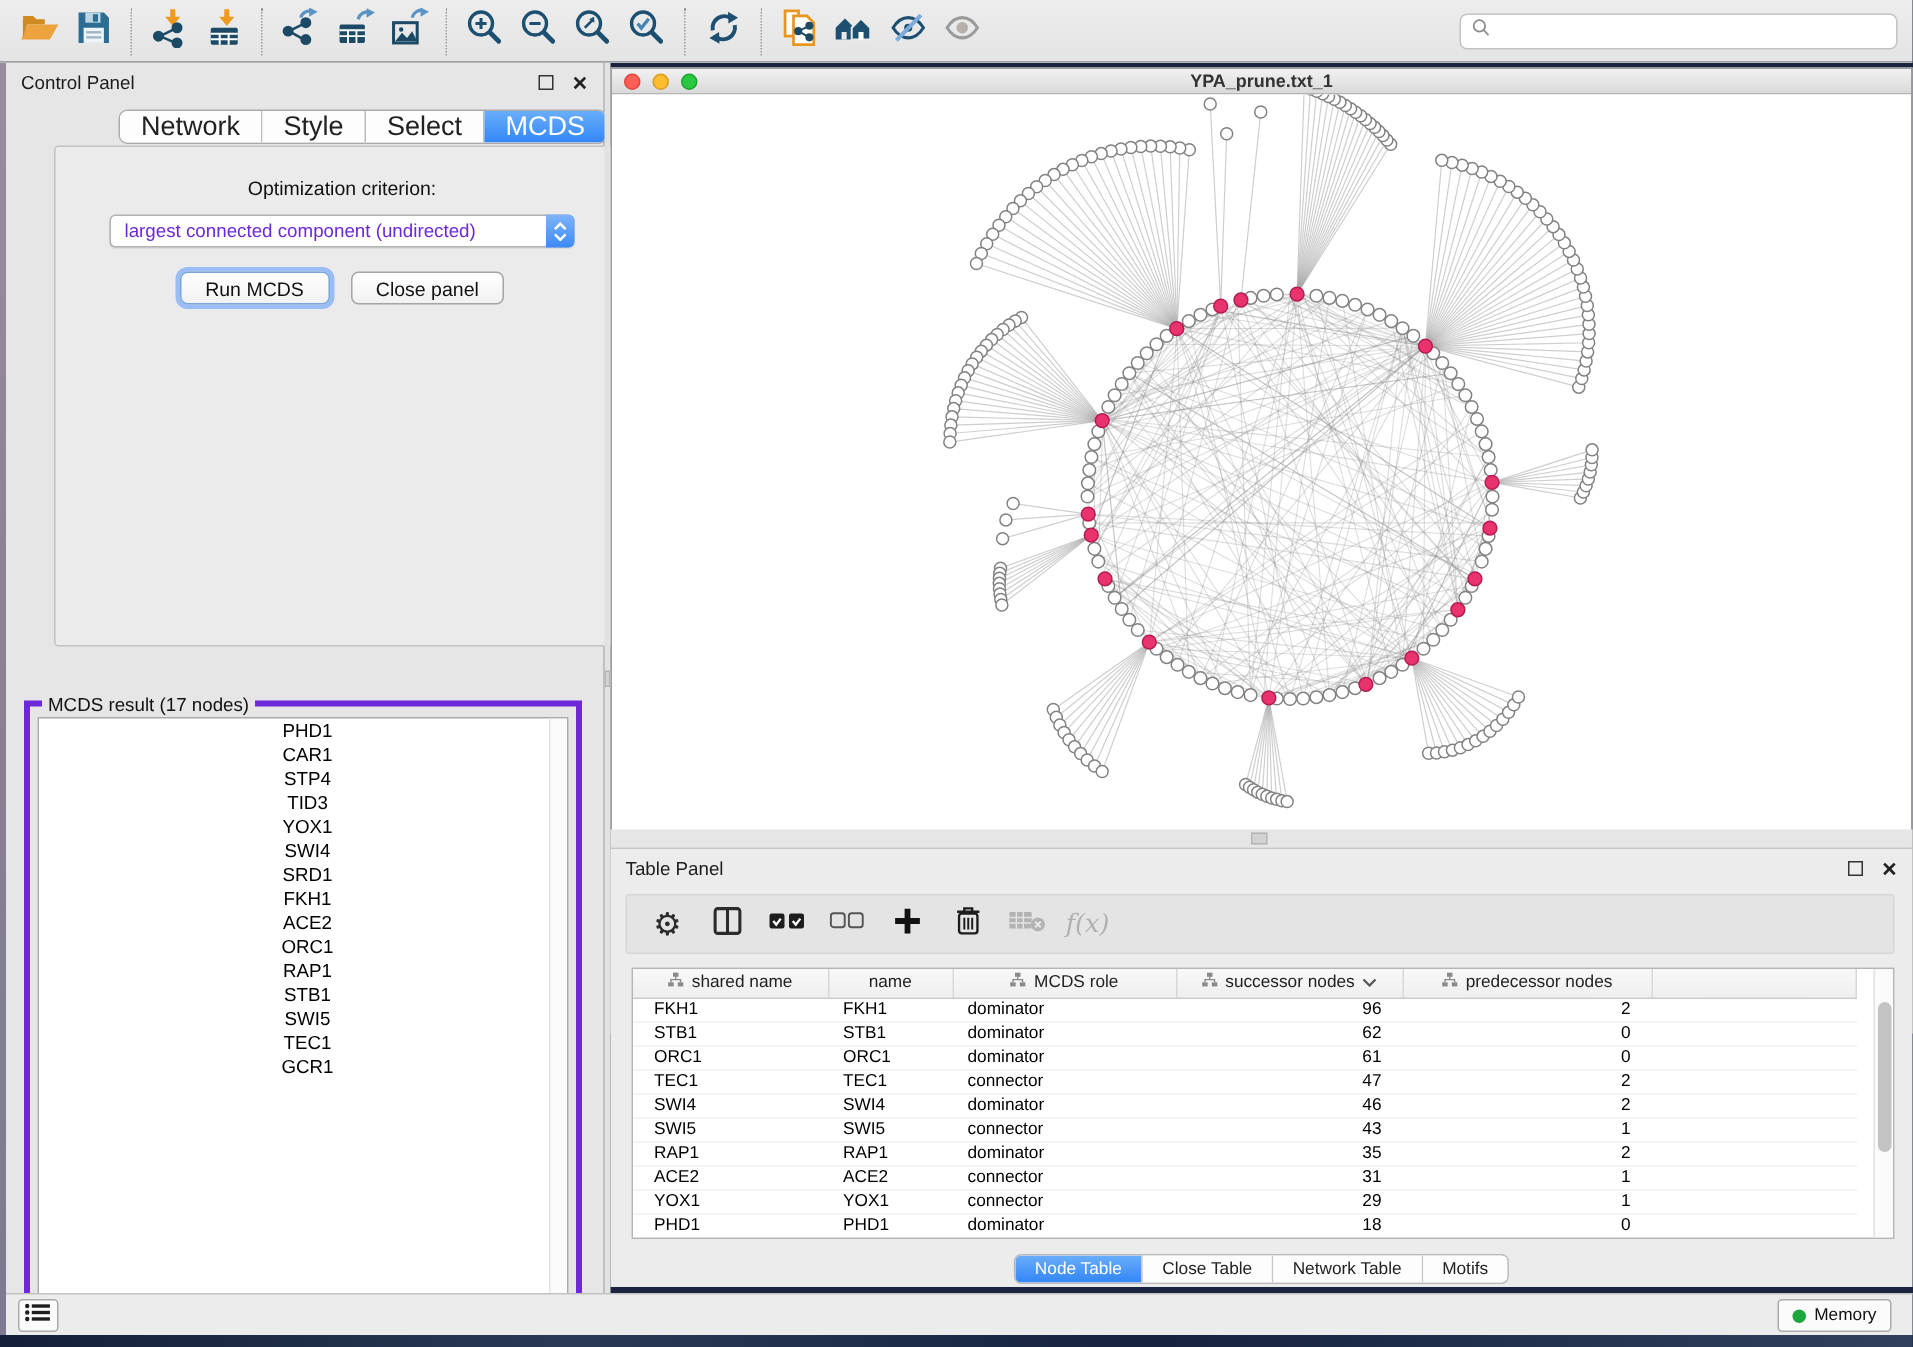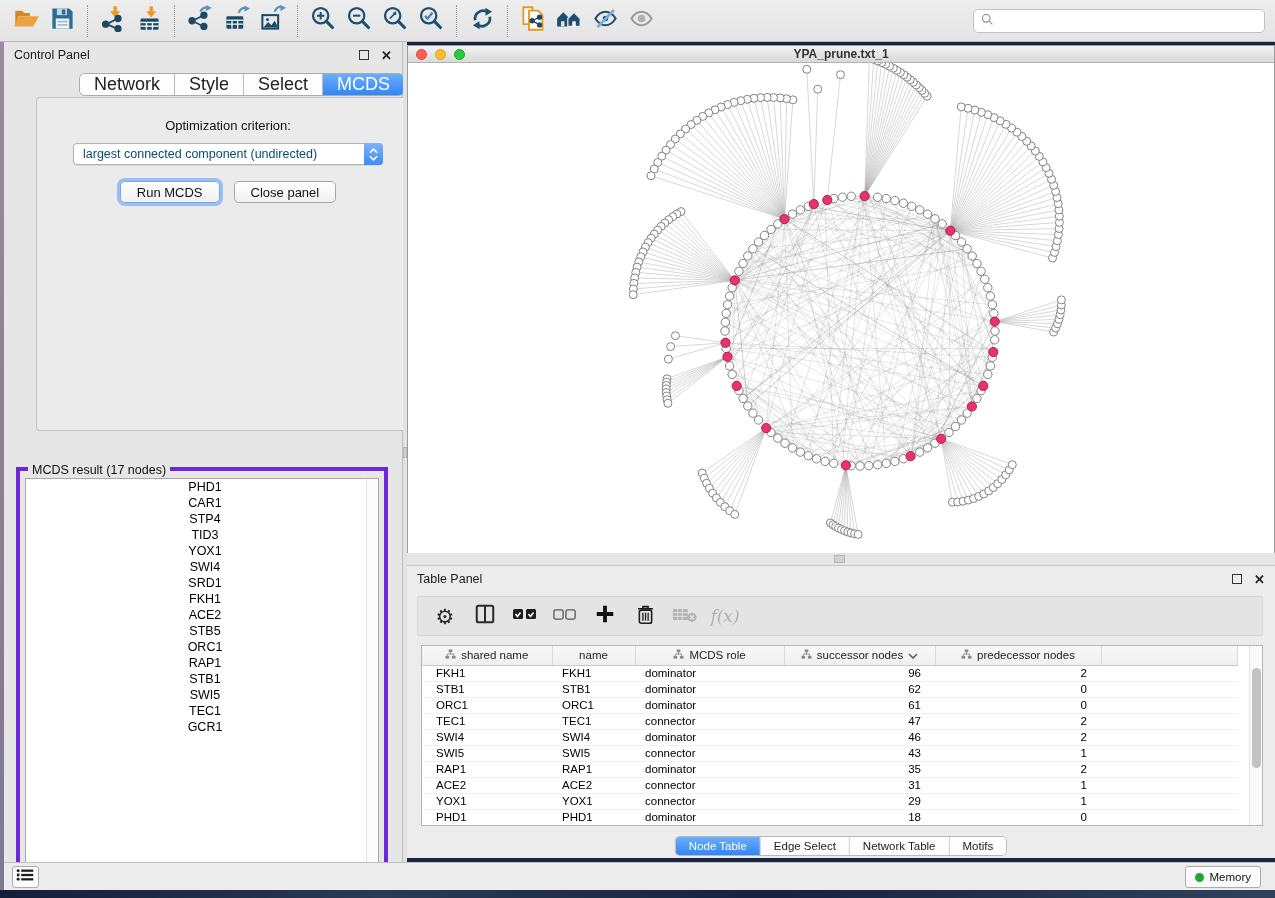--- a/index.html
+++ b/index.html
@@ -40,21 +40,21 @@
   .seg-tab { padding:0 14px; display:flex; align-items:center; font-size:18px; color:#222;
     border-right:1px solid #bcbcbc; cursor:pointer; background:#fdfdfd; }
   .seg-tab:last-child { border-right:none; }
   .seg-tab.selected { background:linear-gradient(#6aaefb,#3286f7); color:#fff; border-right:none; }
 
   .mcds-box { position:absolute; left:8px; top:55px; width:384px; height:334px;
     background:#ebebeb; border:1px solid #c2c2c2; border-radius:3px;margin-left:24px; }
   .opt-label { text-align:center; margin-top:20px; font-size:13px; color:#111; }
   .dropdown { position:relative; margin:10px auto 0; width:310px; height:22px; background:#fff;
     border:1px solid #b2b2b2; border-radius:4px; display:flex; align-items:center;
-    font-size:12.5px; color:#0c4a6e; padding-left:9px; cursor:pointer;
+    font-size:12.5px; color:#6d28d9; padding-left:9px; cursor:pointer;
     box-shadow:0 1px 1px rgba(0,0,0,.08); }
   .dd-stepper { position:absolute; right:-1px; top:-1px; width:19px; height:22px;
     background:linear-gradient(#7eb3fb,#3d8bf8); border-radius:0 4px 4px 0;
     display:flex; flex-direction:column; align-items:center; justify-content:center; gap:1px; }
   .dd-stepper svg { width:9px; height:6px; }
   .btn-row { display:flex; justify-content:center; gap:14px; margin-top:16px; }
   .push-btn { height:22px; padding:0 16px; background:linear-gradient(#ffffff,#f1f1f1);
     border:1px solid #a6a6a6; border-radius:5px; font-size:13px; color:#111;
     font-family:"Liberation Sans",sans-serif; cursor:pointer; }
   .push-btn.focus-ring { box-shadow:0 0 0 3px rgba(110,165,250,.65); border-color:#7ba7e0; }
@@ -345,21 +345,20 @@
         <div class="result-scroll"></div>
       <div class="result-item">PHD1</div>
           <div class="result-item">CAR1</div>
           <div class="result-item">STP4</div>
           <div class="result-item">TID3</div>
           <div class="result-item">YOX1</div>
           <div class="result-item">SWI4</div>
           <div class="result-item">SRD1</div>
           <div class="result-item">FKH1</div>
           <div class="result-item">ACE2</div>
-          <div class="result-item">STB5</div>
           <div class="result-item">ORC1</div>
           <div class="result-item">RAP1</div>
           <div class="result-item">STB1</div>
           <div class="result-item">SWI5</div>
           <div class="result-item">TEC1</div>
           <div class="result-item">GCR1</div>
         </div>
     </div>
   </div>
   <div class="v-divider-zone">
@@ -1243,21 +1242,21 @@
               <td></td>
             </tr>
           </tbody>
         </table>
       <div class="tbl-scroll">
           <div class="tbl-thumb"></div>
         </div>
     </div>
     <div class="bottom-tabs" id="bottom-tabs">
         <div class="btab selected">Node Table</div>
-        <div class="btab">Edge Select</div>
+        <div class="btab">Close Table</div>
         <div class="btab">Network Table</div>
         <div class="btab">Motifs</div>
       </div>
   </div>
 
   <div class="status-bar">
     <div class="list-btn">
       <span><svg viewBox="0 0 22 18" width="19" height="16">
             <g fill="#1d1d1d">
               <circle cx="2.5" cy="4" r="1.7"></circle>

